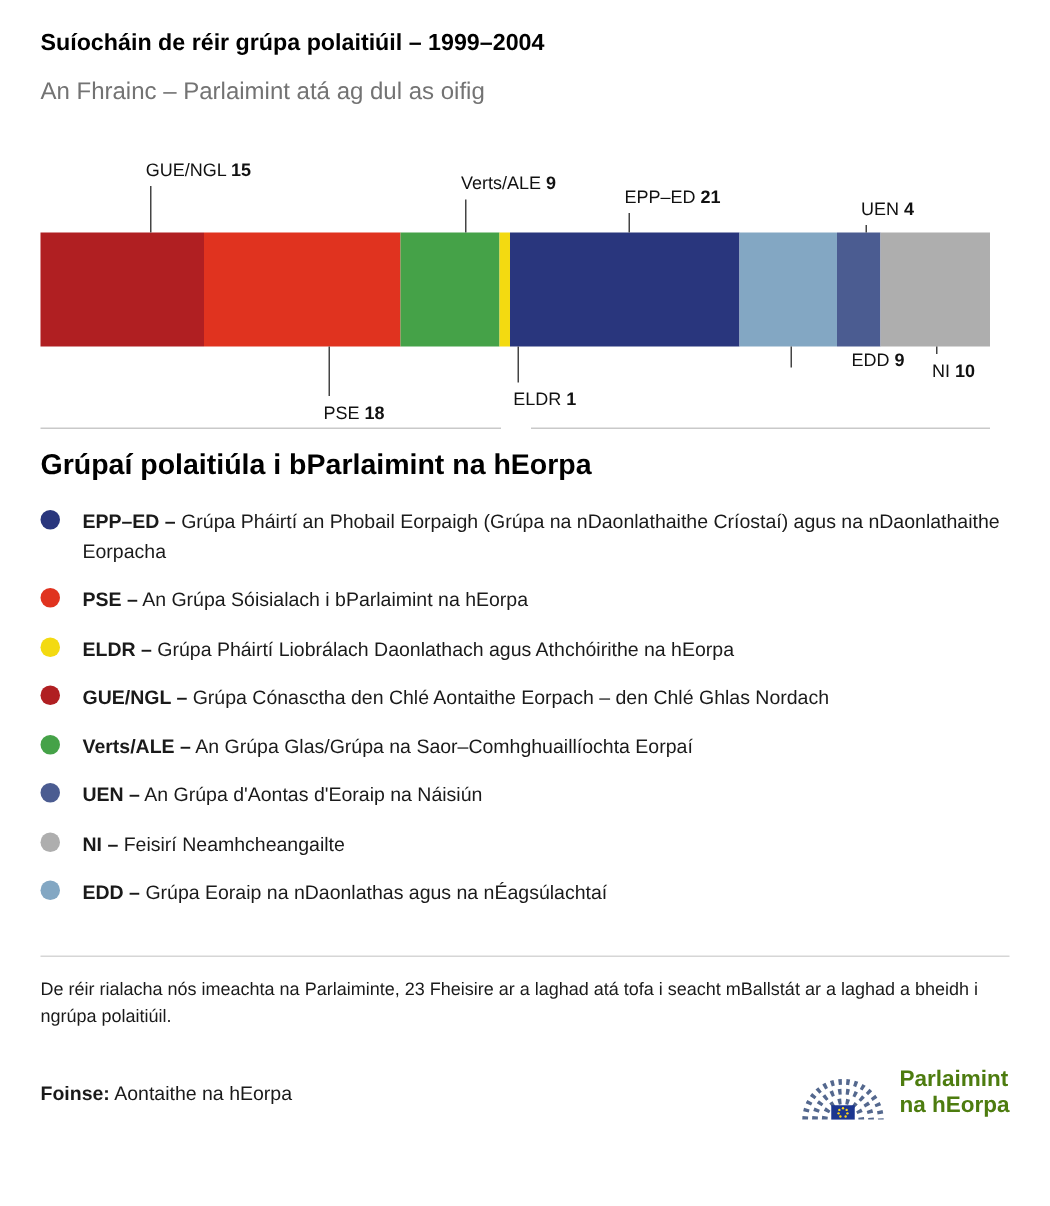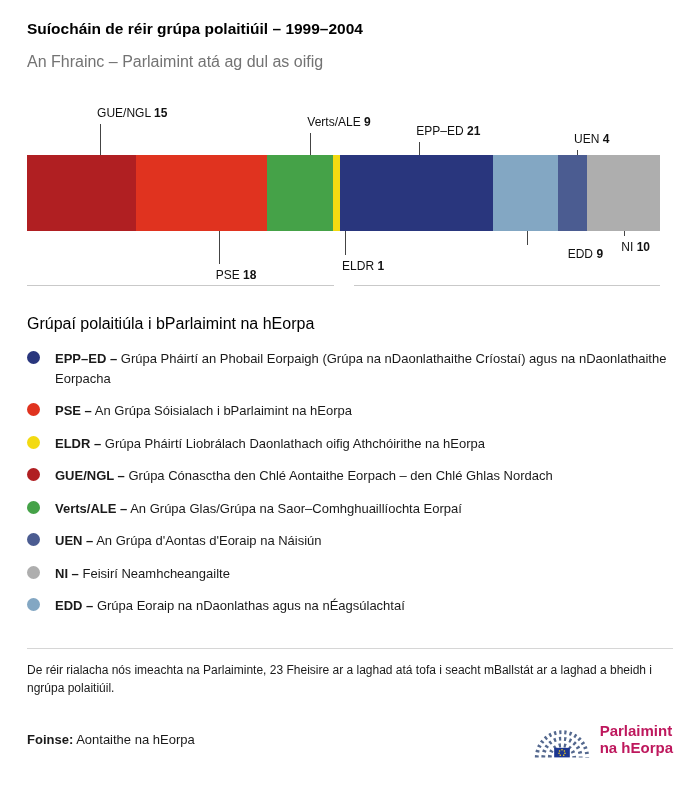--- a/index.html
+++ b/index.html
@@ -29,34 +29,34 @@
   .co-label { position:absolute; left:-3px; white-space:nowrap; font-size:12px; color:#111; }
   .co-label b { font-weight:bold; }
 
   .total-row { display:flex; align-items:center; gap:20px; margin-top:6px; }
   .total-line { flex:1; height:1px; background:#c9c9c9; }
   .total-text {
     font-family:"DejaVu Sans Mono", monospace;
     font-weight:bold; font-size:15px; line-height:1.3; text-align:center;
   }
 
-  .legend-heading { font-size:16px; font-weight:normal; color:#000; margin-top:29px; }
+  .legend-heading { font-size:19px; font-weight:bold; color:#000; margin-top:14px; }
   .legend { list-style:none; margin-top:16px; }
   .legend li { display:flex; align-items:flex-start; gap:15px; margin-bottom:13px; font-size:13px; line-height:1.5; }
   .dot { width:13px; height:13px; border-radius:50%; flex:0 0 13px; margin-top:2px; background:#999; }
   .ltext b { font-weight:bold; }
 
   .divider { border-top:1px solid #d6d6d6; margin-top:32px; }
   .footnote { font-size:12px; line-height:1.55; margin-top:12px; color:#1a1a1a; }
 
   .footer { display:flex; justify-content:space-between; align-items:center; margin-top:22px; }
   .source { font-size:13px; }
   .source b { font-weight:bold; }
   .logo { display:flex; align-items:center; gap:9px; }
-  .logo-text { font-size:15px; font-weight:bold; color:#be185d; line-height:1.12; }
+  .logo-text { font-size:15px; font-weight:bold; color:#4d7c0f; line-height:1.12; }
 </style>
 </head>
 <body>
 
 <div class="page">
 
   <div class="title">Suíocháin de réir grúpa polaitiúil – 1999–2004</div>
   <div class="subtitle">An Fhrainc – Parlaimint atá ag dul as oifig</div>
 
   <div class="chart">
@@ -92,21 +92,21 @@
         <div class="callout bottom" style="left: calc(30.2759% + 0px);">
           <div class="tick" style="height: 33px;"></div>
           <span class="co-label" style="top: 37px;">PSE <b>18</b></span>
         </div>
         <div class="callout bottom" style="left: calc(48.9885% + 8px);">
           <div class="tick" style="height: 24px;"></div>
           <span class="co-label" style="top: 28px; text-align: center;">ELDR <b>1</b></span>
         </div>
         <div class="callout bottom" style="left: calc(78.9425% + 0px);">
           <div class="tick" style="height: 14px;"></div>
-          <span class="co-label" style="top: 16px; padding-left: 44px;">EDD <b>9</b></span>
+          <span class="co-label" style="top: 2px; padding-left: 44px;">EDD <b>9</b></span>
         </div>
         <div class="callout bottom" style="left: calc(94.3678% + 0px);">
           <div class="tick" style="height: 5px;"></div>
           <span class="co-label" style="top: 9px;">NI <b>10</b></span>
         </div>
       </div>
     <div class="total-row">
       <div class="total-line"></div>
       <div class="total-line"></div>
     </div>
@@ -121,21 +121,21 @@
       <span>Grúpa Pháirtí an Phobail Eorpaigh (Grúpa na nDaonlathaithe Críostaí) agus na nDaonlathaithe Eorpacha</span></span>
     </li>
     <li>
       <span class="dot" style="background: rgb(224, 51, 31);"></span>
       <span class="ltext"><b>PSE –</b>
       <span>An Grúpa Sóisialach i bParlaimint na hEorpa</span></span>
     </li>
     <li>
       <span class="dot" style="background: rgb(243, 218, 17);"></span>
       <span class="ltext"><b>ELDR –</b>
-      <span>Grúpa Pháirtí Liobrálach Daonlathach oifig Athchóirithe na hEorpa</span></span>
+      <span>Grúpa Pháirtí Liobrálach Daonlathach agus Athchóirithe na hEorpa</span></span>
     </li>
     <li>
       <span class="dot" style="background: rgb(176, 31, 34);"></span>
       <span class="ltext"><b>GUE/NGL –</b>
       <span>Grúpa Cónasctha den Chlé Aontaithe Eorpach – den Chlé Ghlas Nordach</span></span>
     </li>
     <li>
       <span class="dot" style="background: rgb(69, 162, 72);"></span>
       <span class="ltext"><b>Verts/ALE –</b>
       <span>An Grúpa Glas/Grúpa na Saor–Comhghuaillíochta Eorpaí</span></span>

